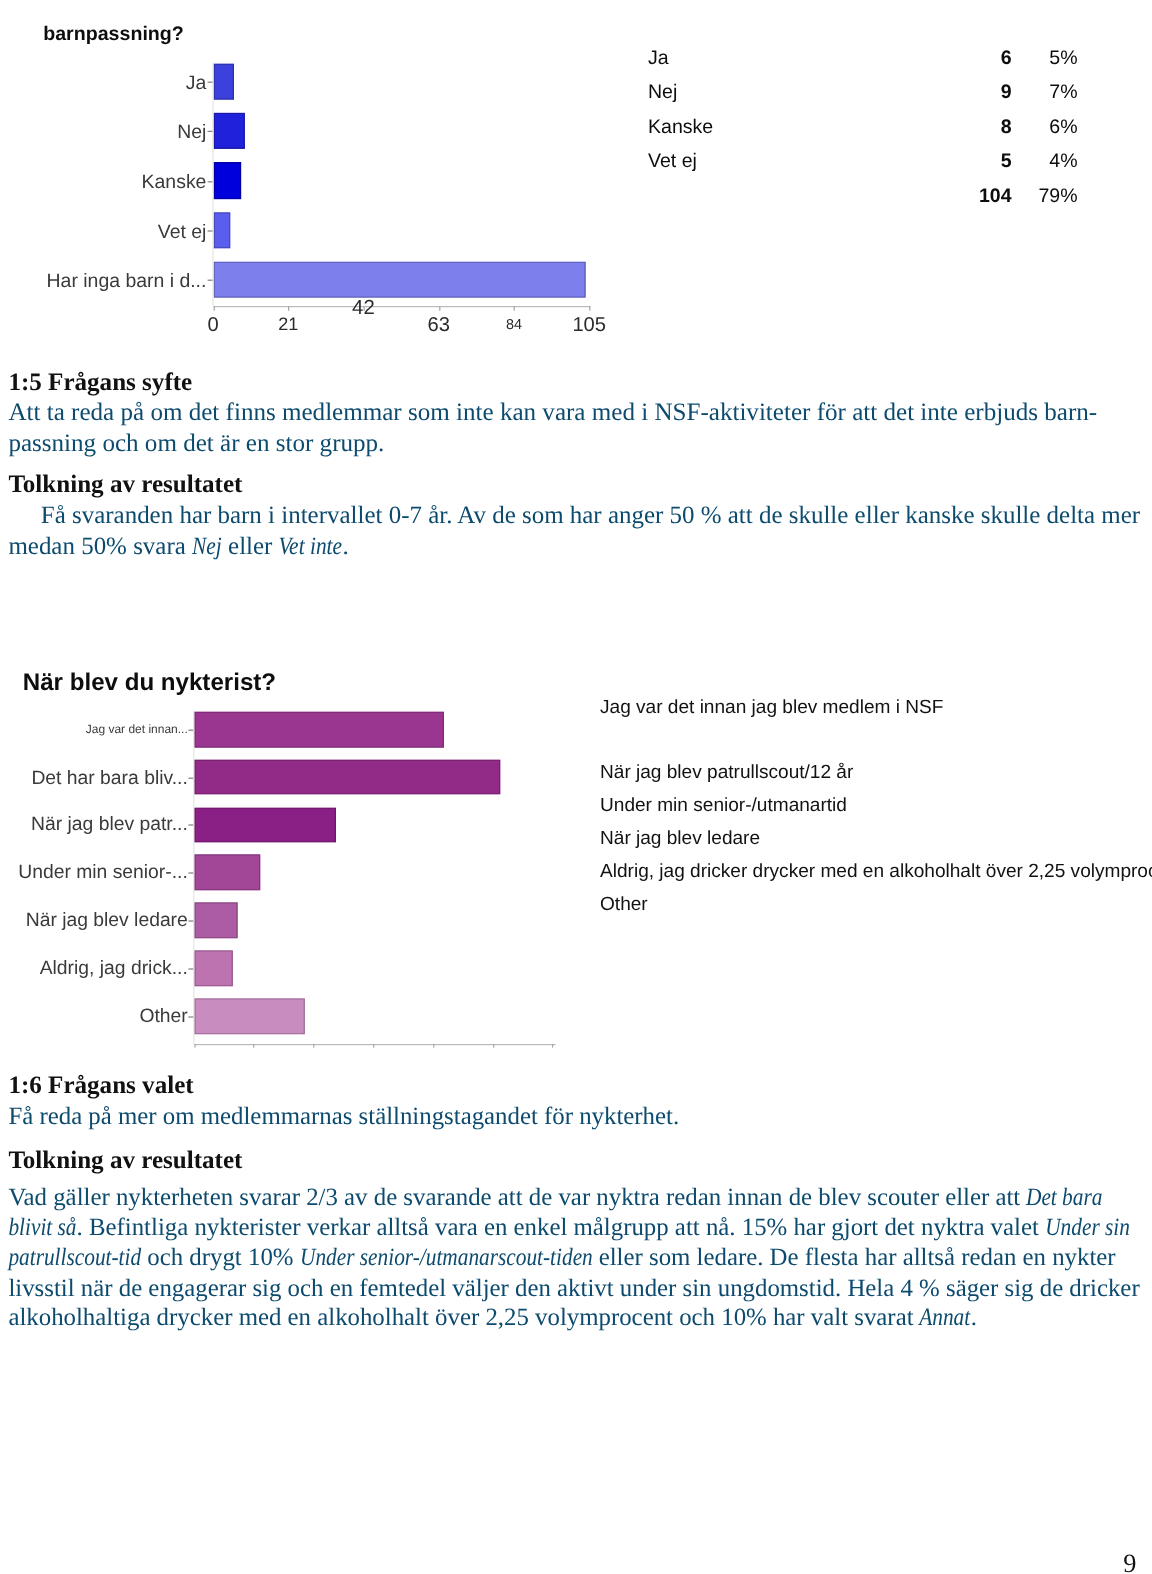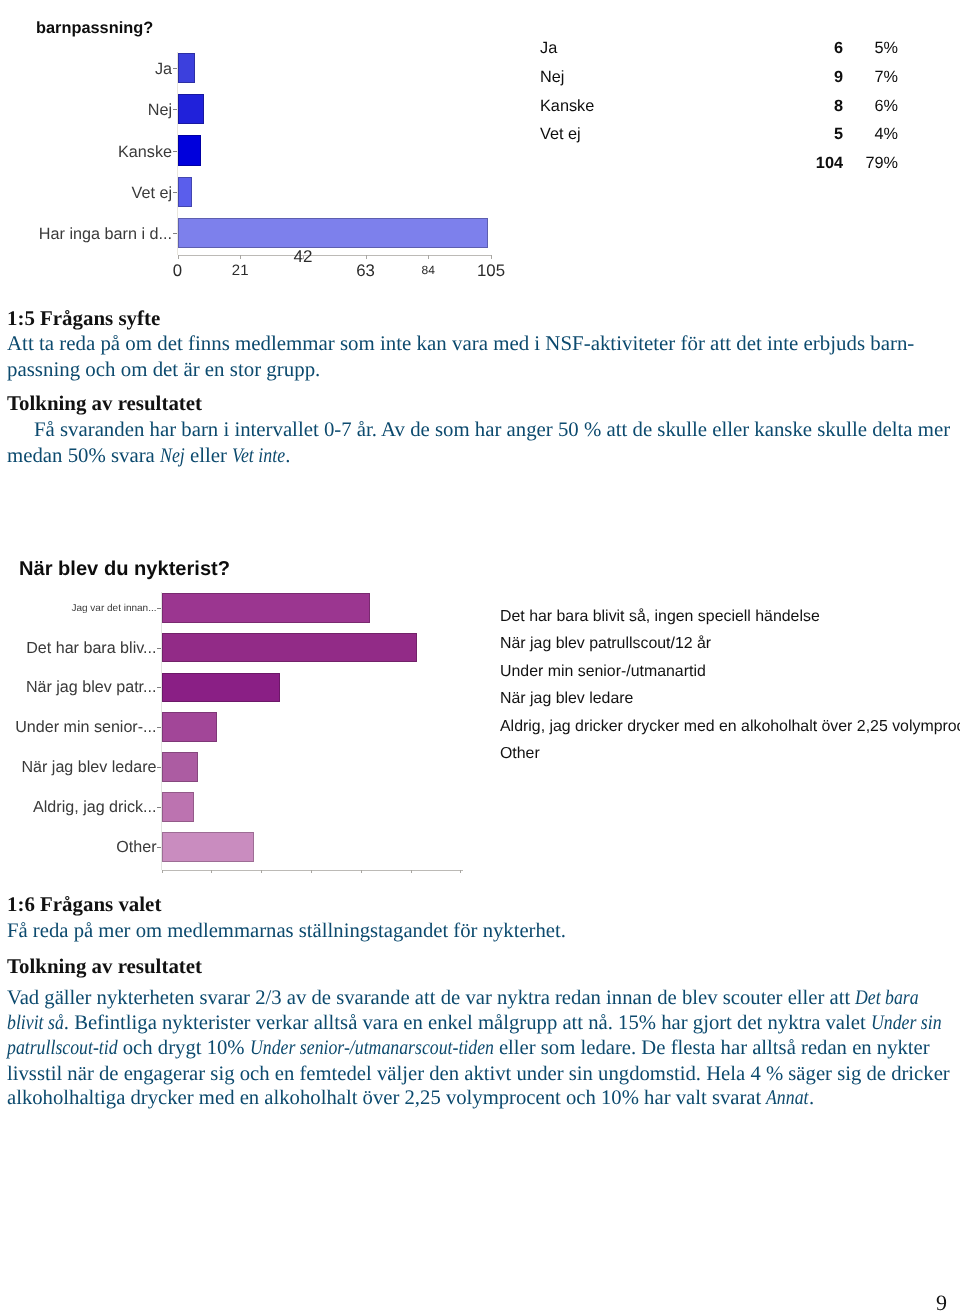--- a/index.html
+++ b/index.html
@@ -164,21 +164,21 @@
       <div class="tick" style="left: 161.5px; top: 285px; width: 1.2px; height: 3px;"></div>
       <div class="tick" style="left: 211.3px; top: 285px; width: 1.2px; height: 3px;"></div>
       <div class="tick" style="left: 261.1px; top: 285px; width: 1.2px; height: 3px;"></div>
       <div class="tick" style="left: 310.9px; top: 285px; width: 1.2px; height: 3px;"></div>
       <div class="tick" style="left: 360.7px; top: 285px; width: 1.2px; height: 3px;"></div>
       <div class="tick" style="left: 410.5px; top: 285px; width: 1.2px; height: 3px;"></div>
       <div class="tick" style="left: 460.3px; top: 285px; width: 1.2px; height: 3px;"></div>
     </div>
 
   <div id="chart2-legend" style="position:absolute; left:500px; top:579.8px; width:470px; height:215px;">
-      <div style="position: absolute; left: 0px; top: 27.4px; font-family: &quot;Liberation Sans&quot;, sans-serif; font-size: 15.9px; line-height: 20px; color: rgb(18, 18, 18); white-space: nowrap;">Det har bara blivit så, ingen speciell händelse</div>
+      <div style="position: absolute; left: 0px; top: 0px; font-family: &quot;Liberation Sans&quot;, sans-serif; font-size: 15.9px; line-height: 20px; color: rgb(18, 18, 18); white-space: nowrap;">Jag var det innan jag blev medlem i NSF</div>
       <div style="position: absolute; left: 0px; top: 54.7px; font-family: &quot;Liberation Sans&quot;, sans-serif; font-size: 15.9px; line-height: 20px; color: rgb(18, 18, 18); white-space: nowrap;">När jag blev patrullscout/12 år</div>
       <div style="position: absolute; left: 0px; top: 82.1px; font-family: &quot;Liberation Sans&quot;, sans-serif; font-size: 15.9px; line-height: 20px; color: rgb(18, 18, 18); white-space: nowrap;">Under min senior-/utmanartid</div>
       <div style="position: absolute; left: 0px; top: 109.4px; font-family: &quot;Liberation Sans&quot;, sans-serif; font-size: 15.9px; line-height: 20px; color: rgb(18, 18, 18); white-space: nowrap;">När jag blev ledare</div>
       <div style="position: absolute; left: 0px; top: 136.8px; font-family: &quot;Liberation Sans&quot;, sans-serif; font-size: 15.9px; line-height: 20px; color: rgb(18, 18, 18); white-space: nowrap;">Aldrig, jag dricker drycker med en alkoholhalt över 2,25 volymprocent</div>
       <div style="position: absolute; left: 0px; top: 164.2px; font-family: &quot;Liberation Sans&quot;, sans-serif; font-size: 15.9px; line-height: 20px; color: rgb(18, 18, 18); white-space: nowrap;">Other</div>
     </div>
 
   <div class="sec-head" style="left:7px; top:894px; font-size:20.9px; line-height:21px;">1:6 Frågans valet</div>
   <div id="s16-body" style="position:absolute; left:7px; top:0px;">
       <div class="tline" style="left: 0px; top: 921px; font-size: 20.7px; line-height: 21.942px;"><span>Få reda på mer om medlemmarnas ställningstagandet för nykterhet.</span></div>

